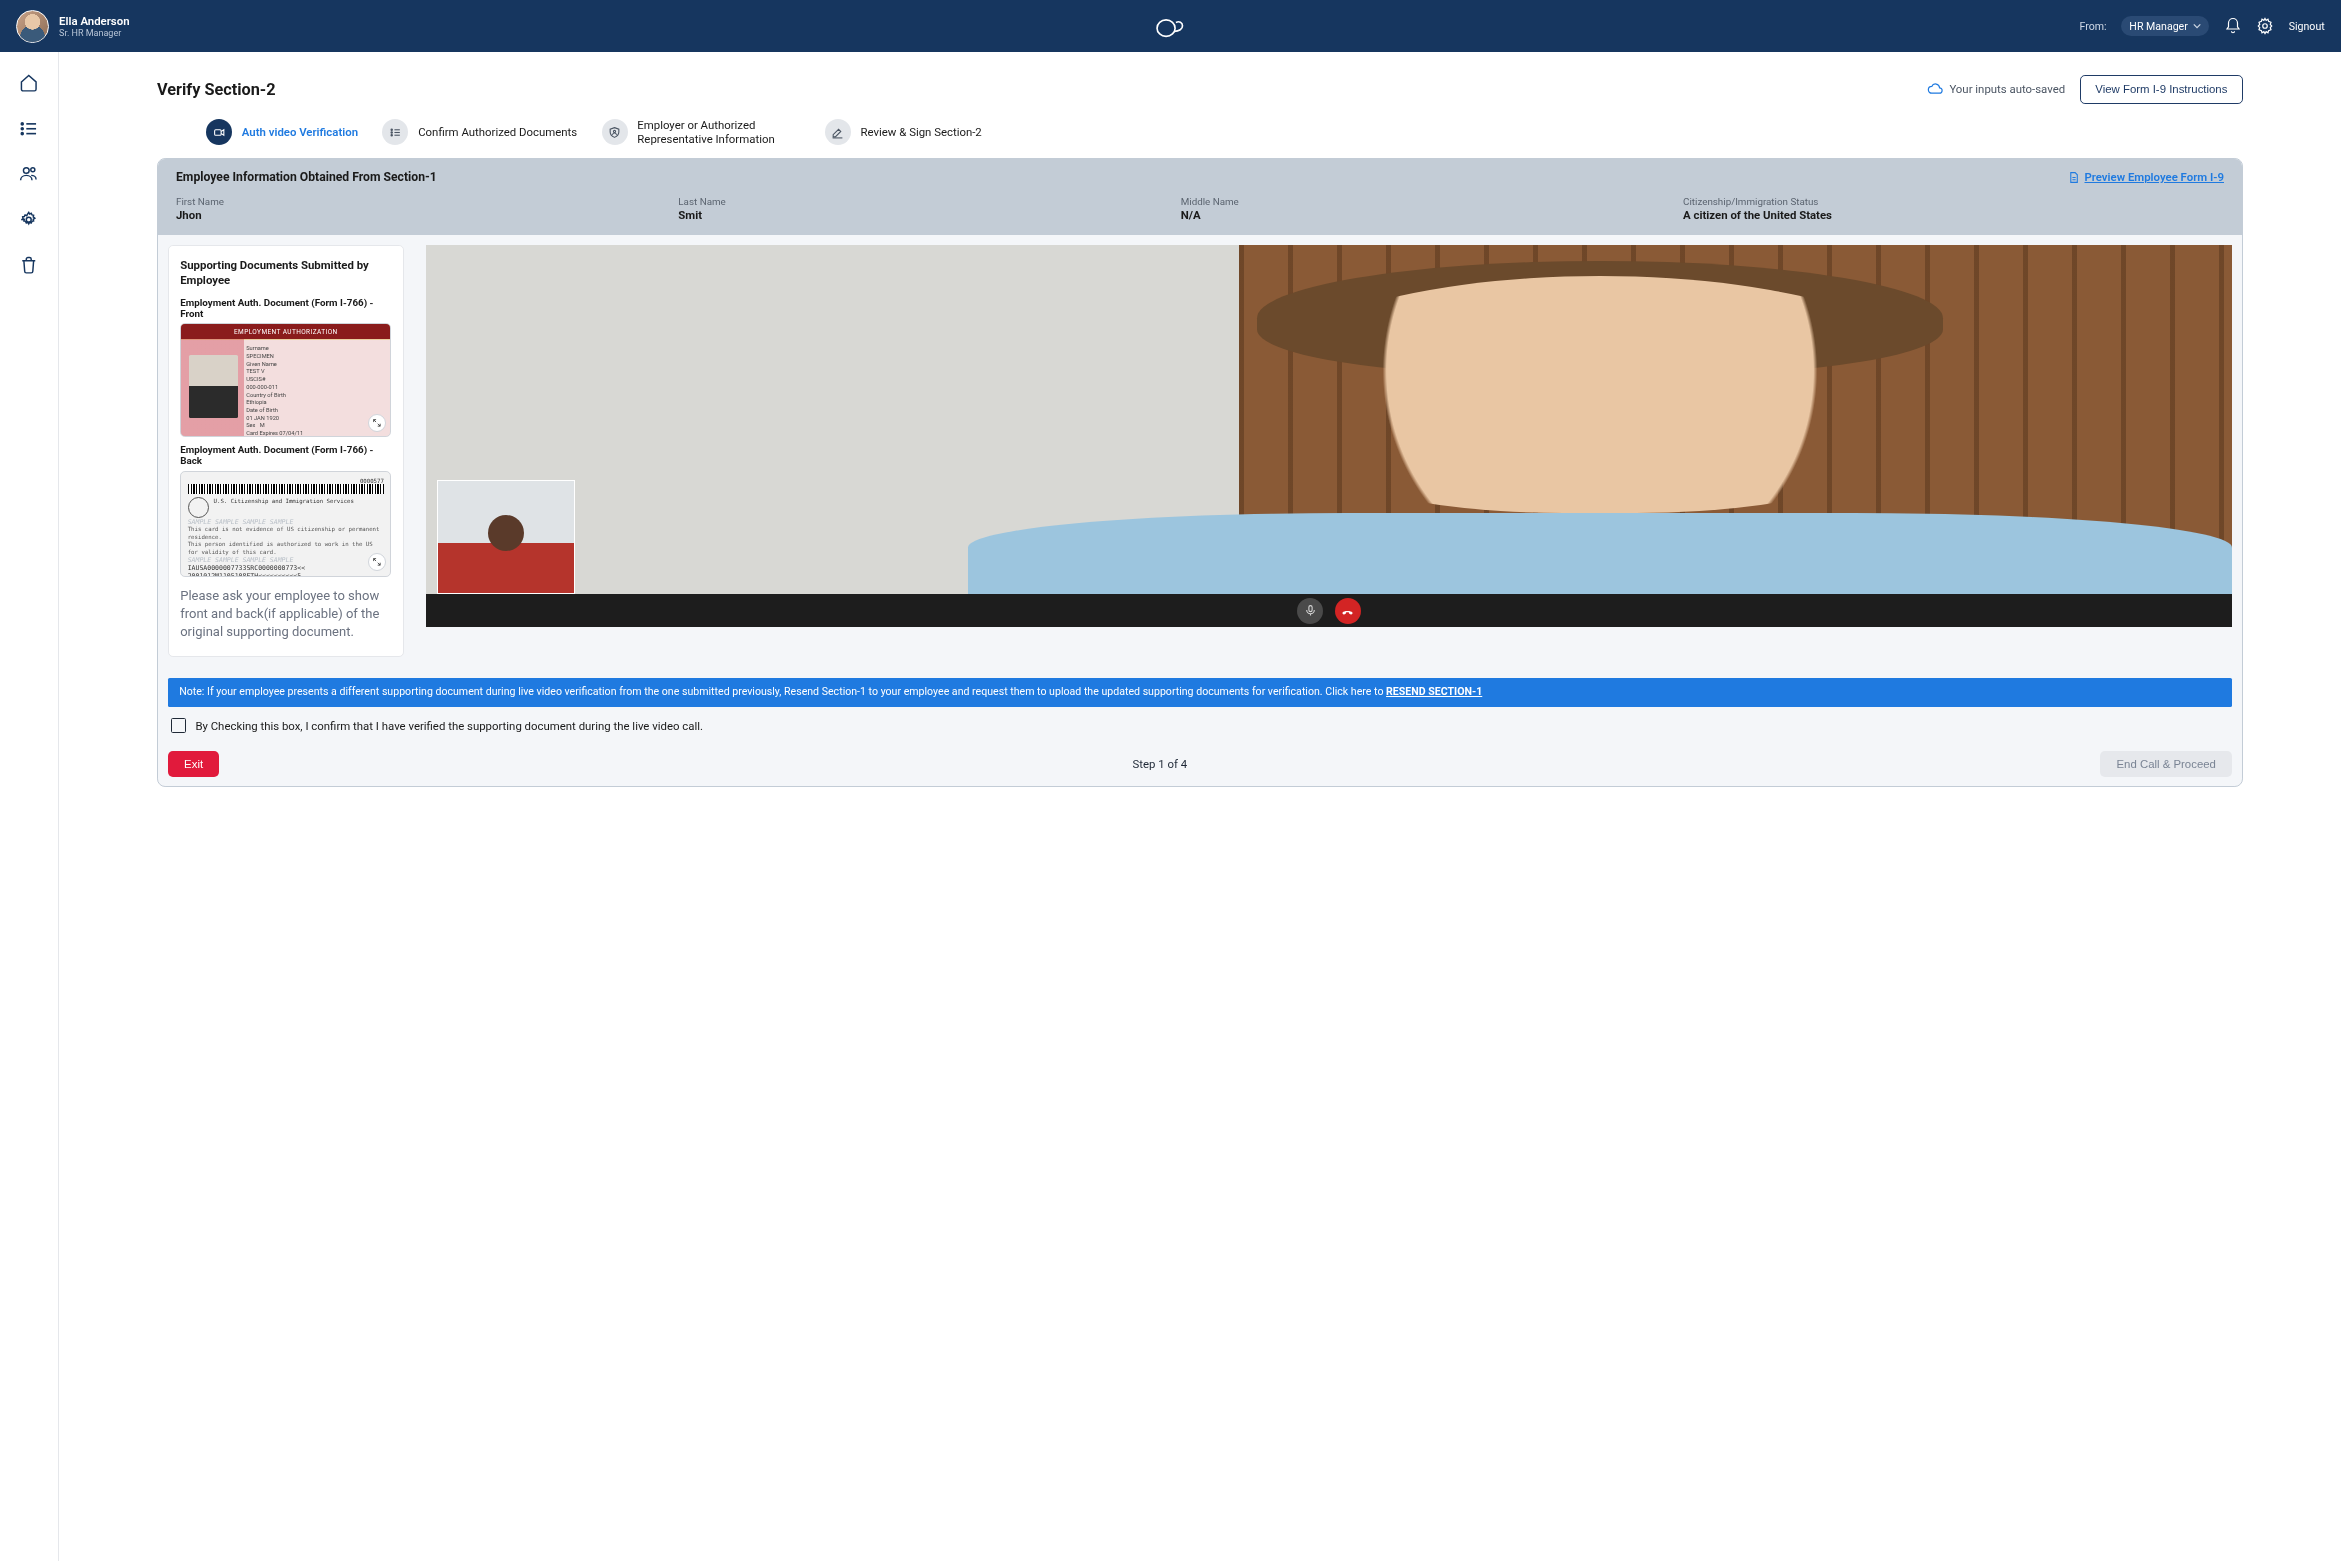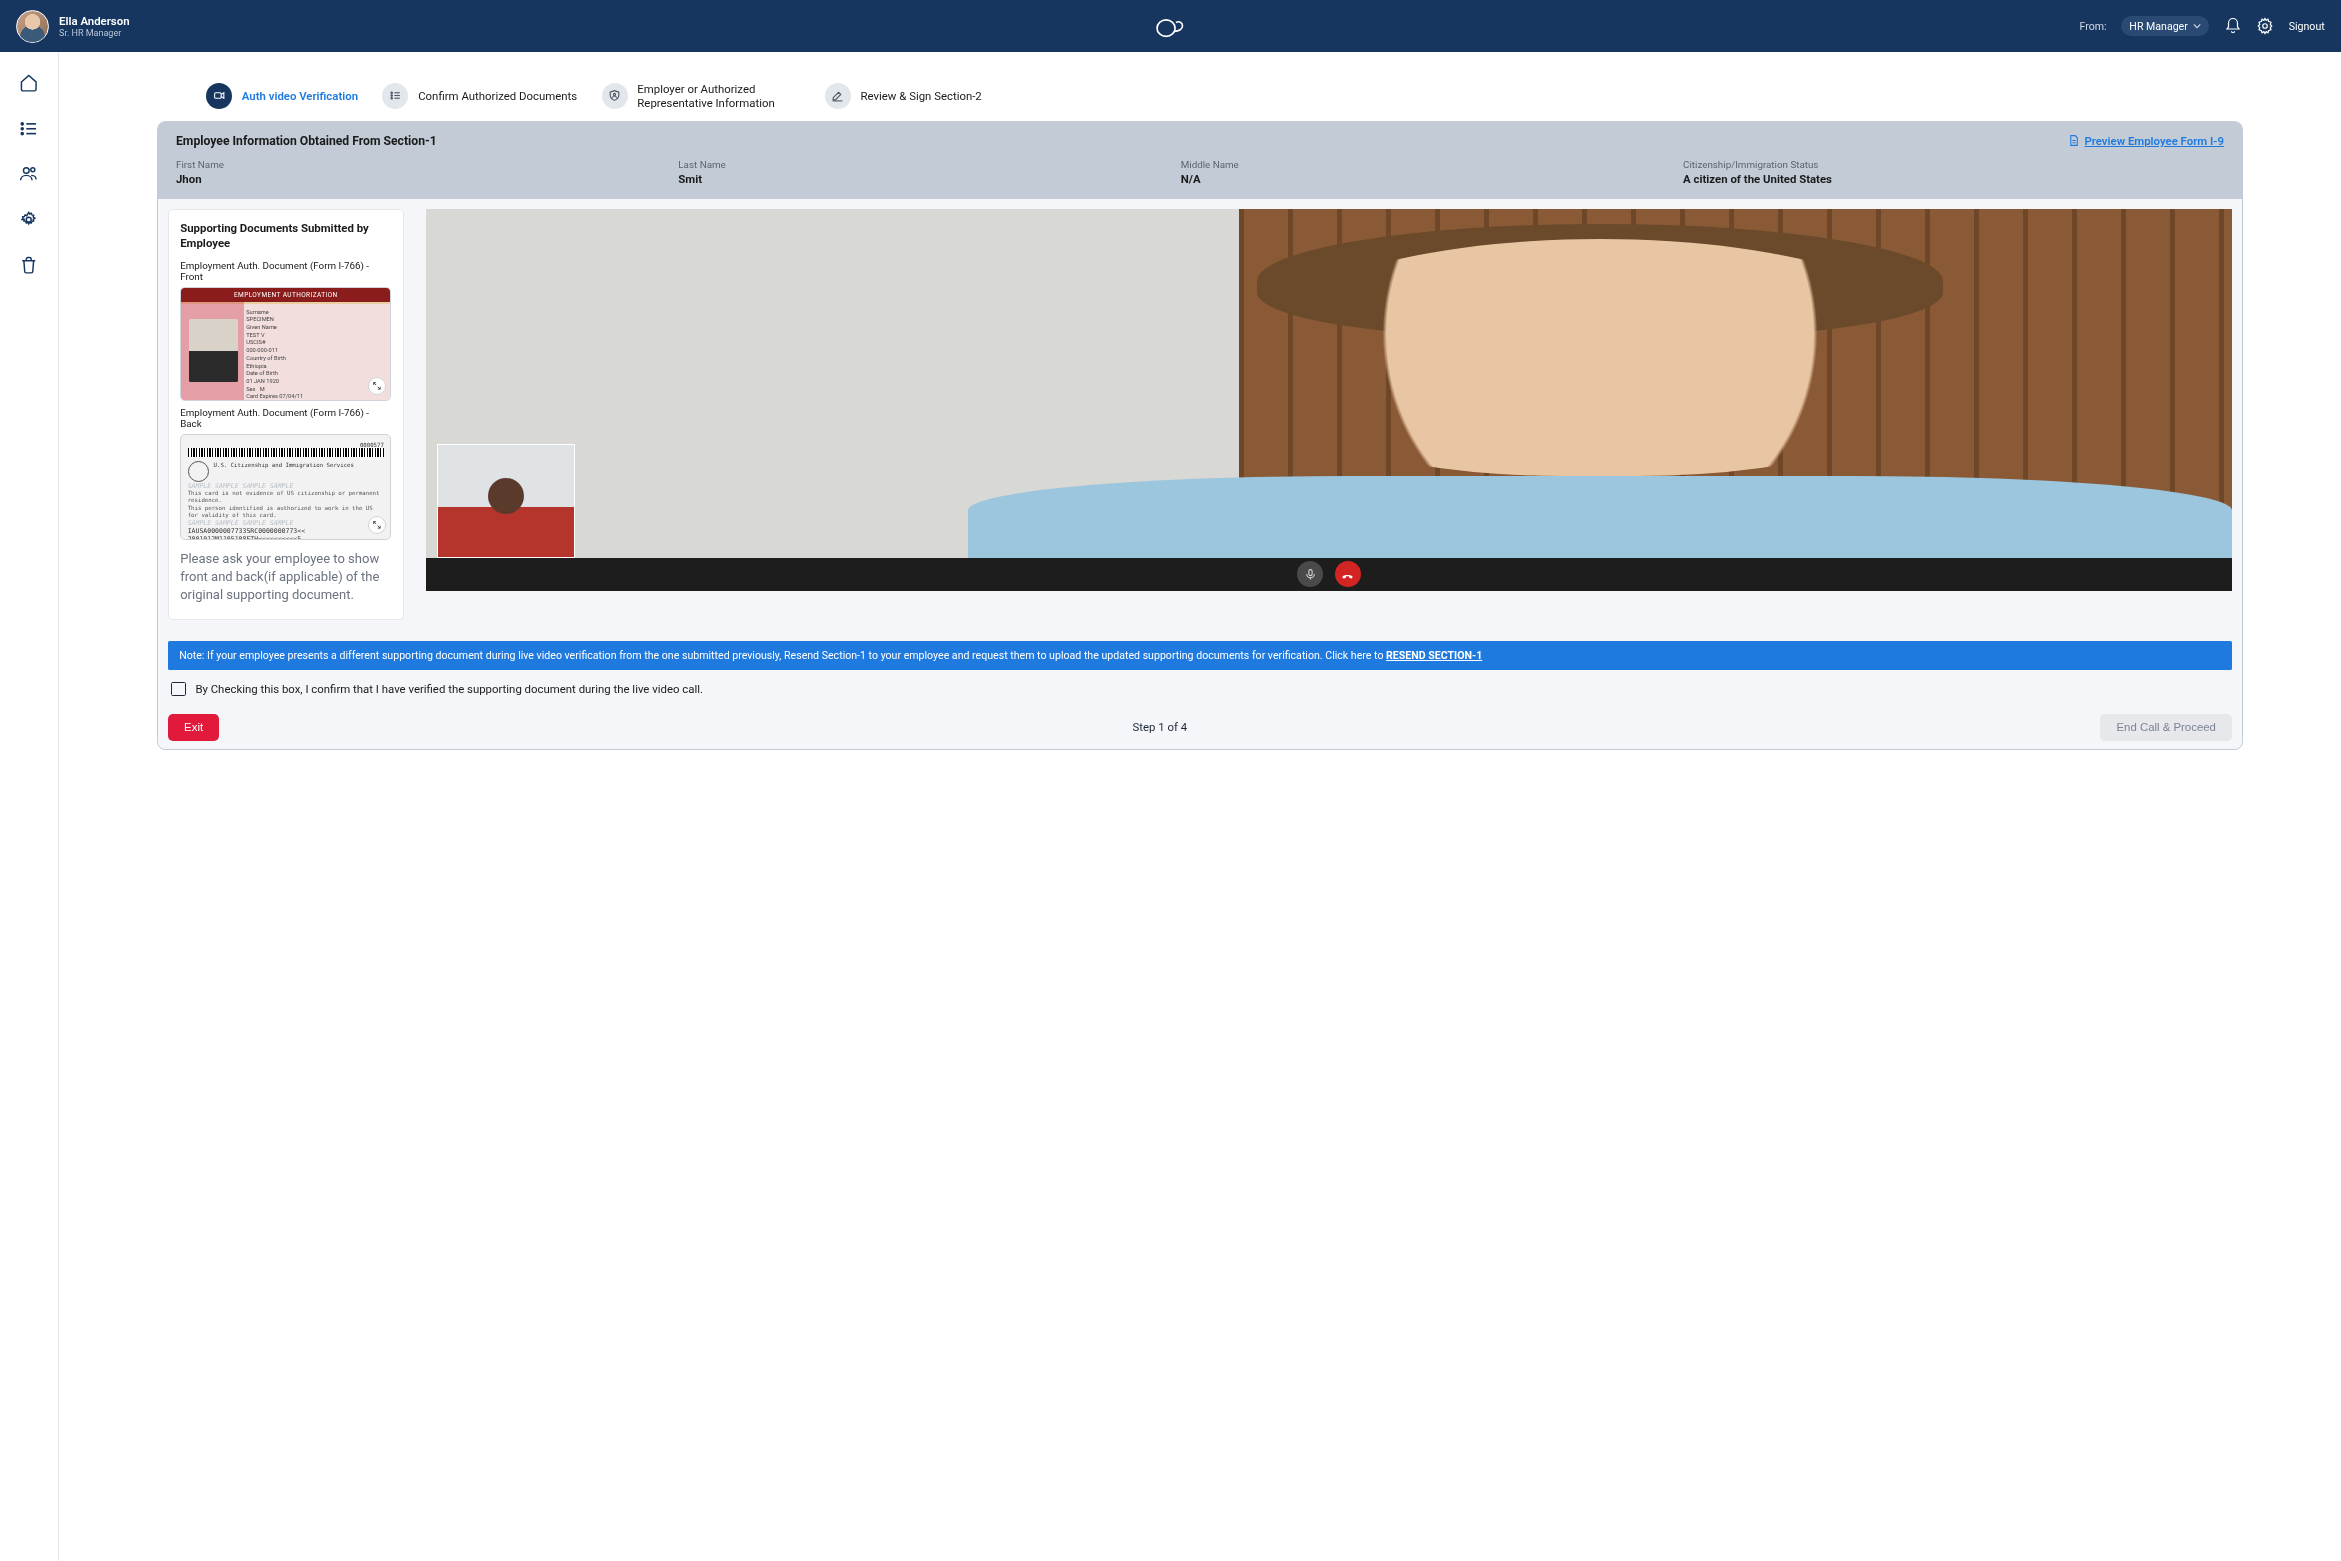--- a/index.html
+++ b/index.html
@@ -47,21 +47,21 @@
   .info-header{background:#c3ccd6;padding:11.4px 18px;display:flex;align-items:flex-end;justify-content:space-between;}
   .info-title{font-weight:700;font-size:12.2px;}
   .preview-link{color:#1f7ae0;font-weight:600;text-decoration:underline;font-size:11.4px;display:flex;align-items:center;gap:4.9px;cursor:pointer;}
   .info-grid{background:#c3ccd6;padding:0 18px 13px;display:grid;grid-template-columns:1.1fr 1.1fr 1.1fr 1.2fr;gap:6.5px;}
   .field-label{font-size:9.8px;color:#5b6470;}
   .field-value{font-weight:700;font-size:11.4px;margin-top:1.6px;}
 
   .body-split{display:flex;padding:9.8px;gap:22px;}
   .docs{width:236px;background:#fff;border:0.8px solid #e5e7eb;border-radius:4.9px;padding:11.4px 11.4px 14.6px;}
   .docs h3{font-size:11.4px;font-weight:700;line-height:1.35;margin-bottom:8.1px;}
-  .doc-title{font-size:9.8px;font-weight:400;margin:6.5px 0 4.9px;}
+  .doc-title{font-size:9.8px;font-weight:700;margin:6.5px 0 4.9px;}
   .doc-img{position:relative;border:0.8px solid #d0d4da;border-radius:4.9px;overflow:hidden;background:#fafbfc;}
   .doc-front{height:114px;background:
     linear-gradient(90deg,rgba(200,40,60,.35) 0 30%,transparent 30%),
     linear-gradient(180deg,#e9cfa0 0 14%,#f3dede 14% 100%);
   }
   .doc-front .bar{position:absolute;top:0;left:0;right:0;height:14.6px;background:#8a1c1c;color:#fff;font-size:6.5px;display:flex;align-items:center;justify-content:center;letter-spacing:0.4px;}
   .doc-front .photo{position:absolute;left:8.1px;top:31px;width:49px;height:63px;background:linear-gradient(180deg,#d9d2c8 0 50%,#2b2b2b 50% 100%);border-radius:1.6px;}
   .doc-front .txt{position:absolute;left:65px;top:21px;font-size:5.7px;line-height:1.35;color:#444;}
   .expand{position:absolute;right:4.9px;bottom:4.9px;width:18px;height:18px;border-radius:50%;background:#fff;border:0.8px solid #d0d4da;display:flex;align-items:center;justify-content:center;cursor:pointer;}
   .doc-back{height:106px;background:#f2f2f2;font-family:ui-monospace,Consolas,monospace;font-size:6.5px;padding:6.5px;color:#333;}
@@ -161,20 +161,32 @@
     <span class="ric"><svg viewBox="0 0 24 24" width="19.5" height="19.5" fill="none" stroke="currentColor" stroke-width="1.8">
           <circle cx="12" cy="12" r="3"></circle>
           <path d="M12 3l1 2 2-1 1 2 2 .5-.5 2 2 1.5-2 1.5.5 2-2 .5-1 2-2-1-1 2-1-2-2 1-1-2-2-.5.5-2L3 12l2-1.5L4.5 8.5 6.5 8l1-2 2 1 1-2z"></path>
         </svg></span>
     <span class="ric"><svg viewBox="0 0 24 24" width="19.5" height="19.5" fill="none" stroke="currentColor" stroke-width="1.8">
           <path d="M4 7h16M9 7V5a2 2 0 012-2h2a2 2 0 012 2v2M6 7l1 13a2 2 0 002 2h6a2 2 0 002-2l1-13"></path>
         </svg></span>
   </div>
 
   <div class="main">
+    <div class="title-row">
+      <div class="page-title">Verify Section-2</div>
+      <div class="title-right">
+        <div class="auto-saved">
+          <svg width="16.3" height="16.3" viewBox="0 0 24 24" fill="none" stroke="currentColor" stroke-width="1.8">
+              <path d="M7 18a5 5 0 010-10 6 6 0 0111.5 2A4 4 0 0118 18H7z"></path>
+            </svg>
+          <span>Your inputs auto-saved</span>
+        </div>
+        <button class="btn-outline">View Form I-9 Instructions</button>
+      </div>
+    </div>
 
     <div class="stepper">
       <div class="step active">
         <div class="step-ic">
             <svg width="13" height="13" viewBox="0 0 24 24" fill="none" stroke="currentColor" stroke-width="2">
               <rect x="3" y="7" width="12" height="10" rx="2"></rect>
               <path d="M15 10l5-3v10l-5-3"></path>
             </svg>
           </div>
         <div class="step-label">Auth video Verification</div>

